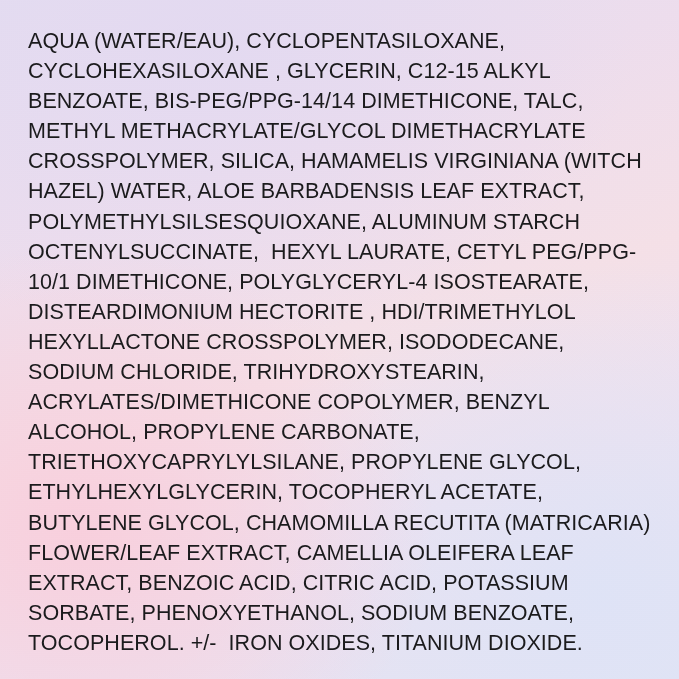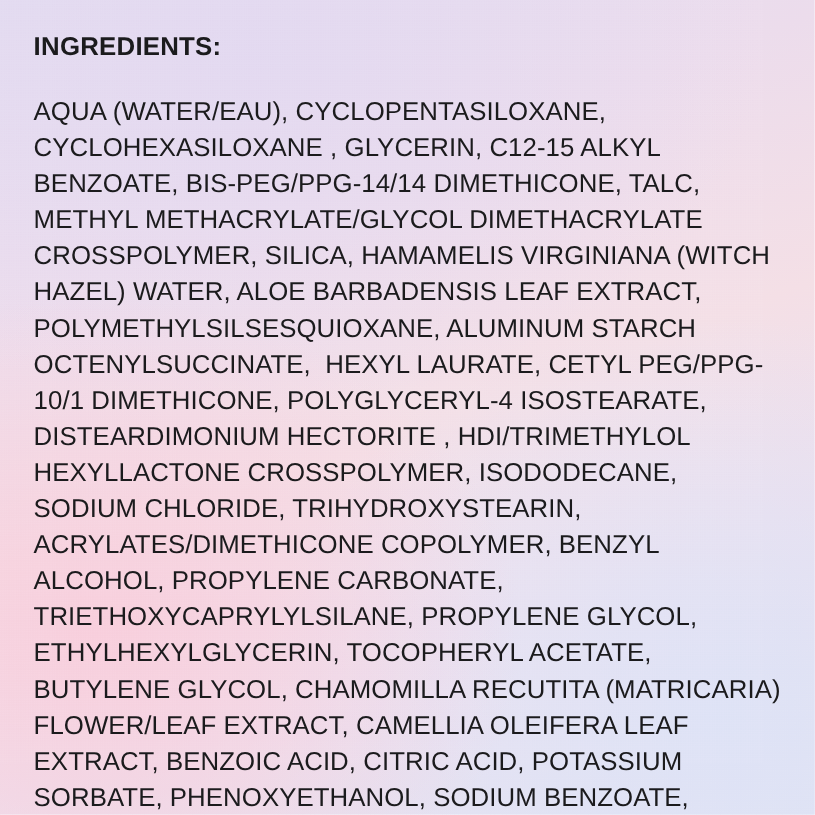--- a/index.html
+++ b/index.html
@@ -52,15 +52,14 @@
     margin: 0;
     white-space: pre-wrap;
     word-break: normal;
   }
 </style>
 </head>
 <body>
 
 <div id="page">
   <div id="grain"></div>
-  <h1 class="heading">INGREDIENTS:</h1>
   <p class="body-text">AQUA (WATER/EAU), CYCLOPENTASILOXANE, CYCLOHEXASILOXANE , GLYCERIN, C12-15 ALKYL BENZOATE, BIS-PEG/PPG-14/14 DIMETHICONE, TALC, METHYL METHACRYLATE/GLYCOL DIMETHACRYLATE CROSSPOLYMER, SILICA, HAMAMELIS VIRGINIANA (WITCH HAZEL) WATER, ALOE BARBADENSIS LEAF EXTRACT, POLYMETHYLSILSESQUIOXANE, ALUMINUM STARCH OCTENYLSUCCINATE,  HEXYL LAURATE, CETYL PEG/PPG-10/1 DIMETHICONE, POLYGLYCERYL-4 ISOSTEARATE, DISTEARDIMONIUM HECTORITE , HDI/TRIMETHYLOL HEXYLLACTONE CROSSPOLYMER, ISODODECANE, SODIUM CHLORIDE, TRIHYDROXYSTEARIN, ACRYLATES/DIMETHICONE COPOLYMER, BENZYL ALCOHOL, PROPYLENE CARBONATE, TRIETHOXYCAPRYLYLSILANE, PROPYLENE GLYCOL, ETHYLHEXYLGLYCERIN, TOCOPHERYL ACETATE, BUTYLENE GLYCOL, CHAMOMILLA RECUTITA (MATRICARIA) FLOWER/LEAF EXTRACT, CAMELLIA OLEIFERA LEAF EXTRACT, BENZOIC ACID, CITRIC ACID, POTASSIUM SORBATE, PHENOXYETHANOL, SODIUM BENZOATE, TOCOPHEROL. +/-  IRON OXIDES, TITANIUM DIOXIDE.</p>
 </div>
 
 </body></html>

